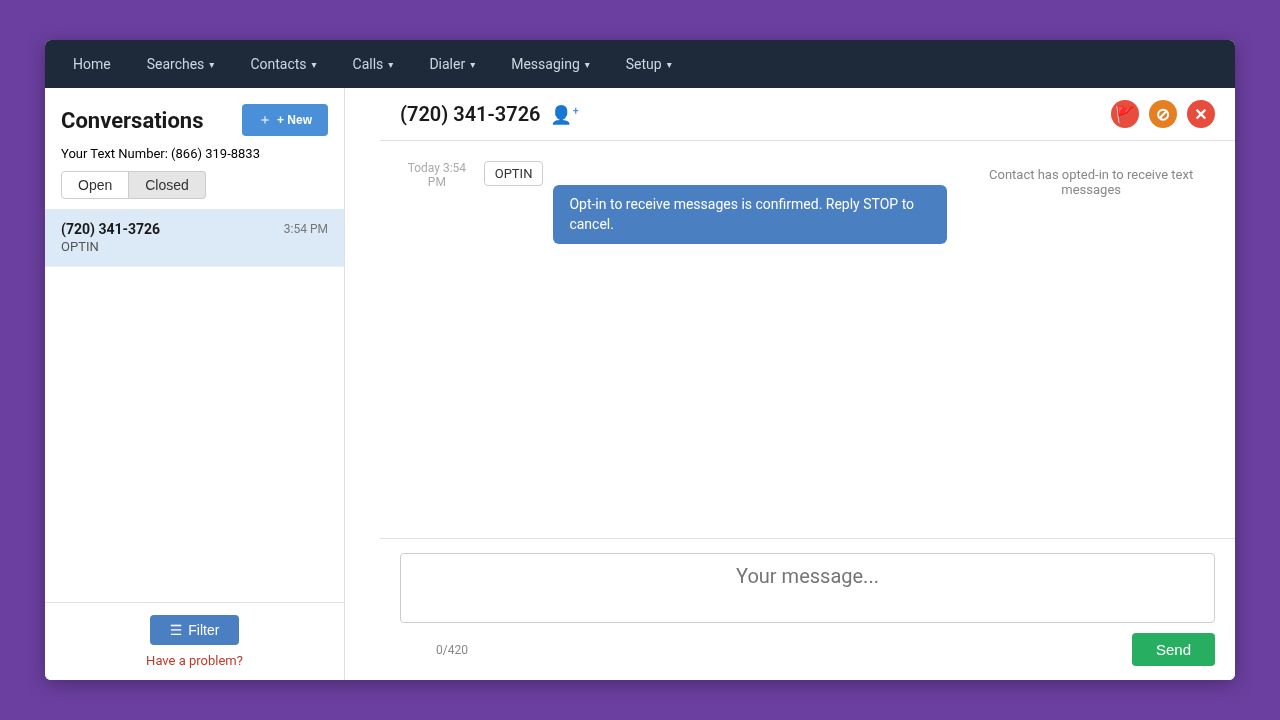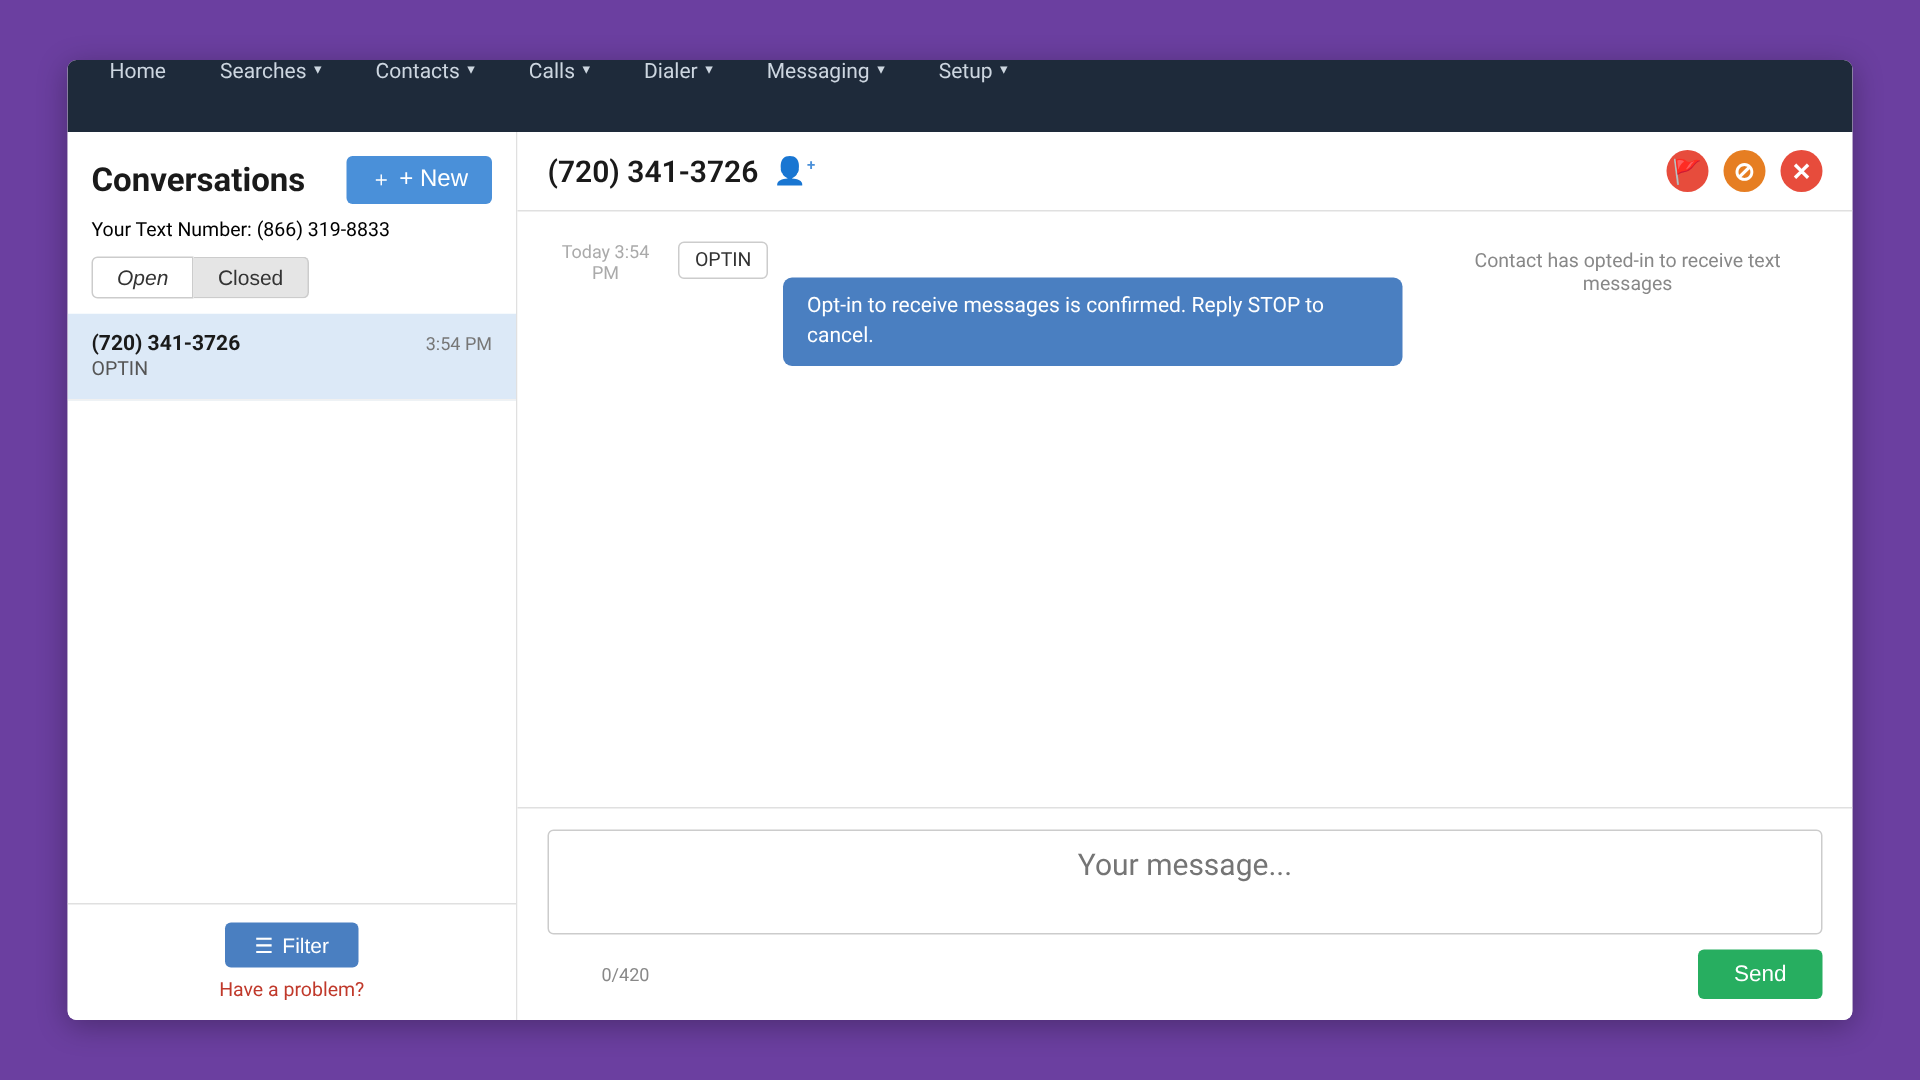--- a/index.html
+++ b/index.html
@@ -27,34 +27,35 @@
       display: flex;
       align-items: center;
       height: 48px;
       padding: 0 10px;
     }
     .nav-item {
       color: #cdd6e0;
       padding: 0 18px;
       height: 48px;
       display: flex;
-      align-items: flex-start;
+      align-items: center;
       font-size: 14px;
       cursor: pointer;
       white-space: nowrap;
     }
     .nav-item .caret {
       margin-left: 5px;
       font-size: 10px;
     }
     
     .main-area {
       display: flex;
       flex: 1;
       overflow: hidden;
+      gap: 35px;
     }
     
     .sidebar {
       width: 300px;
       min-width: 300px;
       border-right: 1px solid #e0e0e0;
       display: flex;
       flex-direction: column;
       background: #fff;
     }
@@ -92,21 +93,21 @@
       gap: 0;
     }
     .tab-btn {
       padding: 5px 16px;
       border: 1px solid #ccc;
       background: #e5e5e5;
       font-size: 14px;
       cursor: pointer;
       color: #333;
     }
-    .tab-btn:first-child { border-radius: 4px 0 0 4px; font-style: italic; }
+    .tab-btn:first-child { border-radius: 4px 0 0 4px; }
     .tab-btn:last-child { border-radius: 0 4px 4px 0; border-left: none; }
     .tab-btn.active {
       background: #fff;
       font-weight: 500;
     }
     .conversation-list {
       flex: 1;
       overflow-y: auto;
     }
     .conversation-item {
@@ -332,21 +333,21 @@
     </div>
   </nav>
 
   <div class="main-area">
 
     <aside class="sidebar">
       <div class="sidebar-header">
         <span class="conversations-title">Conversations</span>
         <button class="new-btn">
           <span>＋</span>
-          <span style="font-size:16px;">+ New</span>
+          <span style="font-size:12px;font-weight:bold;">+ New</span>
         </button>
       </div>
       <div class="text-number">Your Text Number: (866) 319-8833</div>
       <div class="open-closed-tabs">
         <button class="tab-btn active">Open</button>
         <button class="tab-btn">Closed</button>
       </div>
       <div class="conversation-list">
         <div class="conversation-item selected">
           <div class="convo-top-row">

